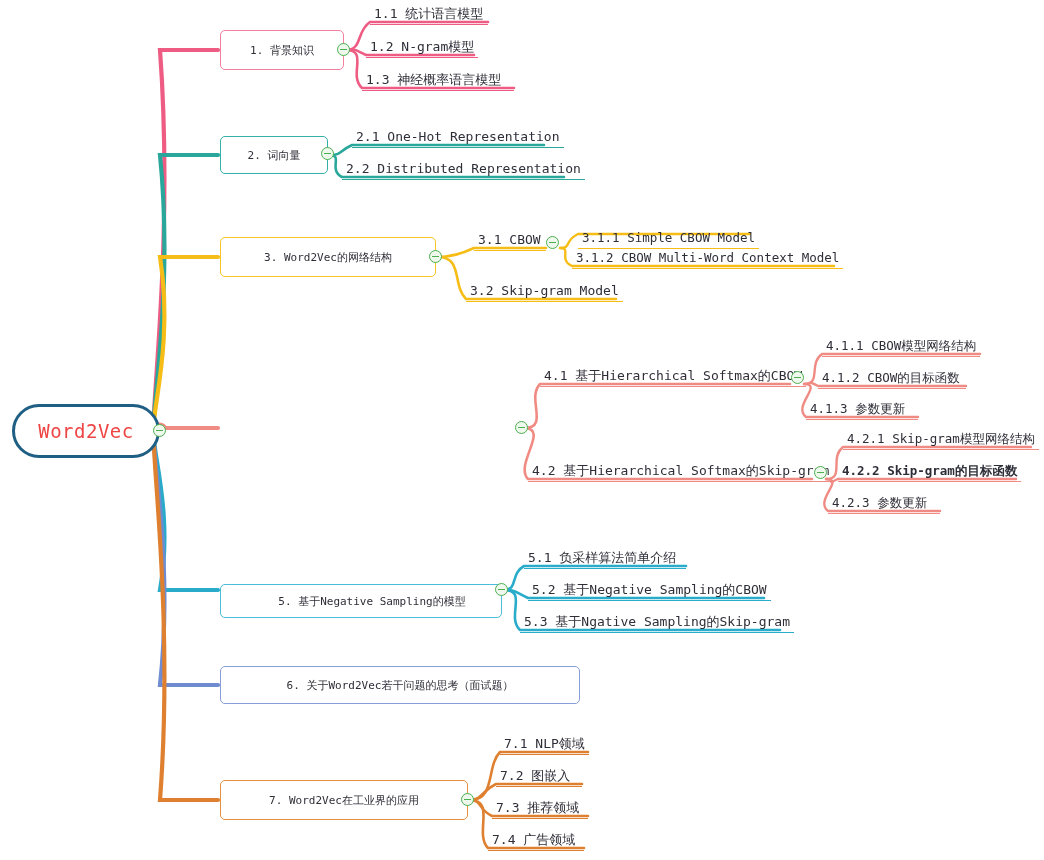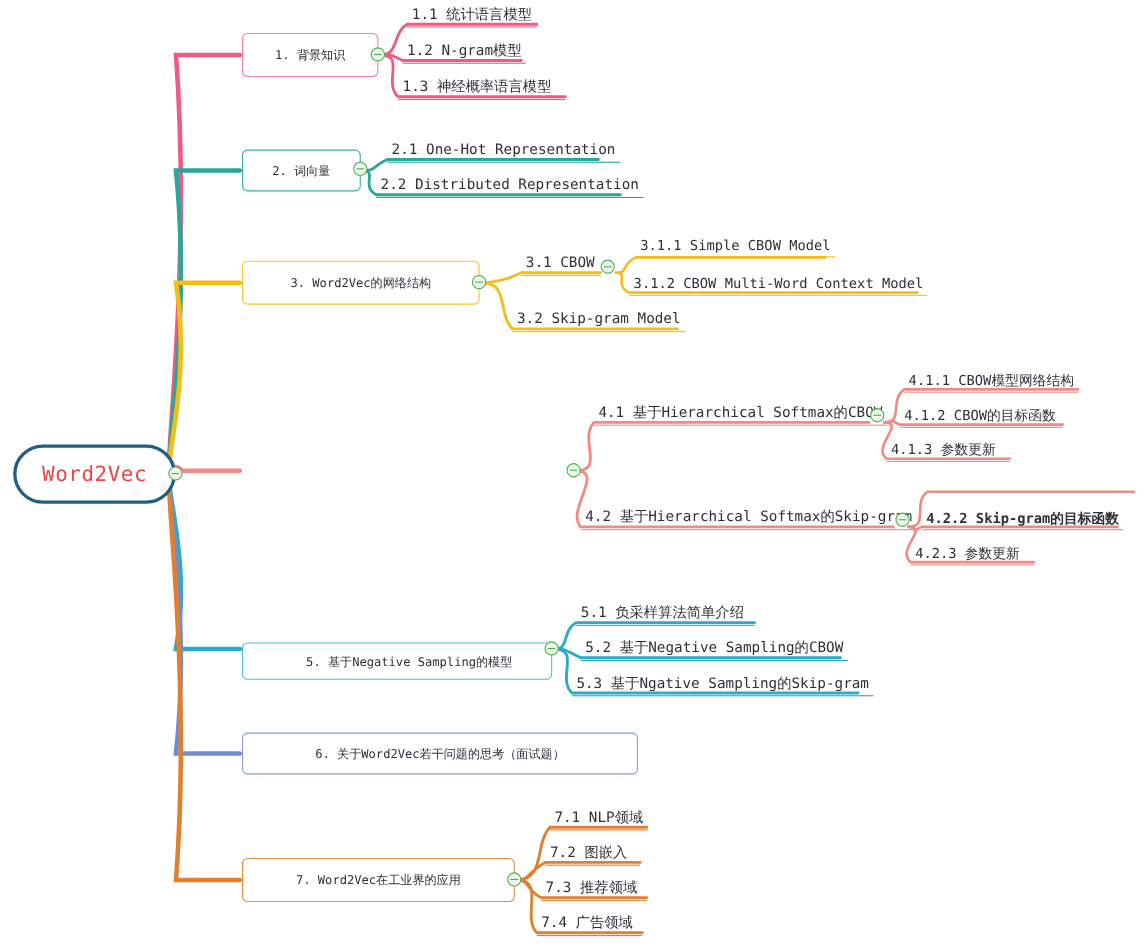--- a/index.html
+++ b/index.html
@@ -122,46 +122,47 @@
       <path d="M 470 800 C 496 800, 474 833.7, 488 848 L 584 848" stroke="#df8030" stroke-width="2.6" fill="none" stroke-linecap="round"></path>
     </svg>
 <div class="root-node" style="left: 12px; top: 404px; width: 148px; height: 54px; border-color: rgb(31, 95, 132);">
       <span>Word2Vec</span>
     </div>
     <div class="toggle" style="left: 153px; top: 424px;"></div>
     <div class="l1-node" style="left: 220px; top: 30px; width: 124px; height: 40px; border-color: rgb(244, 128, 159);">
       <span>1. 背景知识</span>
     </div>
     <div class="toggle" style="left: 337px; top: 43px;"></div>
-    <div class="leaf-node" style="left: 370px; top: 5px; min-width: 118px; border-bottom-color: rgb(238, 92, 132); text-align: center;"><span>1.1 统计语言模型</span></div>
+    <div class="leaf-node" style="left: 370px; top: 5px; min-width: 118px; border-bottom-color: rgb(238, 92, 132);"><span>1.1 统计语言模型</span></div>
     <div class="leaf-node" style="left: 366px; top: 38px; min-width: 108px; border-bottom-color: rgb(238, 92, 132);"><span>1.2 N-gram模型</span></div>
     <div class="leaf-node" style="left: 362px; top: 71px; min-width: 152px; border-bottom-color: rgb(238, 92, 132);"><span>1.3 神经概率语言模型</span></div>
     <div class="l1-node" style="left: 220px; top: 136px; width: 108px; height: 38px; border-color: rgb(52, 176, 166);">
       <span>2. 词向量</span>
     </div>
     <div class="toggle" style="left: 321px; top: 147px;"></div>
     <div class="leaf-node" style="left: 352px; top: 128px; min-width: 192px; border-bottom-color: rgb(42, 167, 155);"><span>2.1 One-Hot Representation</span></div>
     <div class="leaf-node" style="left: 342px; top: 160px; min-width: 222px; border-bottom-color: rgb(42, 167, 155);"><span>2.2 Distributed Representation</span></div>
     <div class="l1-node" style="left: 220px; top: 237px; width: 216px; height: 40px; border-color: rgb(247, 195, 37);">
       <span>3. Word2Vec的网络结构</span>
     </div>
     <div class="toggle" style="left: 429px; top: 250px;"></div>
     <div class="leaf-node" style="left: 474px; top: 231px; min-width: 72px; border-bottom-color: rgb(246, 189, 22);"><span>3.1 CBOW</span></div>
     <div class="toggle" style="left: 546px; top: 236px;"></div>
-    <div class="leaf-node small" style="left: 578px; top: 214px; min-width: 172px; border-bottom-color: rgb(246, 189, 22);"><span>3.1.1 Simple CBOW Model</span></div>
+    <div class="leaf-node small" style="left: 578px; top: 229px; min-width: 172px; border-bottom-color: rgb(246, 189, 22);"><span>3.1.1 Simple CBOW Model</span></div>
     <div class="leaf-node small" style="left: 572px; top: 249px; min-width: 262px; border-bottom-color: rgb(246, 189, 22);"><span>3.1.2 CBOW Multi-Word Context Model</span></div>
     <div class="leaf-node" style="left: 466px; top: 282px; min-width: 150px; border-bottom-color: rgb(246, 189, 22);"><span>3.2 Skip-gram Model</span></div>
     <div class="toggle" style="left: 515px; top: 421px;"></div>
     <div class="leaf-node" style="left: 540px; top: 367px; min-width: 250px; border-bottom-color: rgb(240, 139, 132);"><span>4.1 基于Hierarchical Softmax的CBOW</span></div>
     <div class="toggle" style="left: 791px; top: 371px;"></div>
     <div class="leaf-node small" style="left: 822px; top: 337px; min-width: 158px; border-bottom-color: rgb(240, 139, 132);"><span>4.1.1 CBOW模型网络结构</span></div>
     <div class="leaf-node small" style="left: 818px; top: 369px; min-width: 148px; border-bottom-color: rgb(240, 139, 132);"><span>4.1.2 CBOW的目标函数</span></div>
     <div class="leaf-node small" style="left: 806px; top: 400px; min-width: 112px; border-bottom-color: rgb(240, 139, 132);"><span>4.1.3 参数更新</span></div>
     <div class="leaf-node" style="left: 528px; top: 462px; min-width: 284px; border-bottom-color: rgb(240, 139, 132);"><span>4.2 基于Hierarchical Softmax的Skip-gram</span></div>
     <div class="toggle" style="left: 814px; top: 466px;"></div>
+    <div class="leaf-node small" style="left: 843px; top: 430px; min-width: 188px; border-bottom-color: rgb(240, 139, 132);"><span>4.2.1 Skip-gram模型网络结构</span></div>
     <div class="leaf-node small" style="left: 838px; top: 462px; min-width: 178px; border-bottom-color: rgb(240, 139, 132); font-weight: bold;"><span>4.2.2 Skip-gram的目标函数</span></div>
     <div class="leaf-node small" style="left: 828px; top: 494px; min-width: 112px; border-bottom-color: rgb(240, 139, 132);"><span>4.2.3 参数更新</span></div>
     <div class="l1-node" style="left: 220px; top: 584px; width: 282px; height: 34px; border-color: rgb(76, 188, 216); padding-left: 32px;">
       <span>5. 基于Negative Sampling的模型</span>
     </div>
     <div class="toggle" style="left: 495px; top: 583px;"></div>
     <div class="leaf-node" style="left: 524px; top: 549px; min-width: 162px; border-bottom-color: rgb(41, 171, 202);"><span>5.1 负采样算法简单介绍</span></div>
     <div class="leaf-node" style="left: 528px; top: 581px; min-width: 236px; border-bottom-color: rgb(41, 171, 202);"><span>5.2 基于Negative Sampling的CBOW</span></div>
     <div class="leaf-node" style="left: 520px; top: 613px; min-width: 260px; border-bottom-color: rgb(41, 171, 202);"><span>5.3 基于Ngative Sampling的Skip-gram</span></div>
     <div class="l1-node" style="left: 220px; top: 666px; width: 360px; height: 38px; border-color: rgb(135, 158, 216);">

